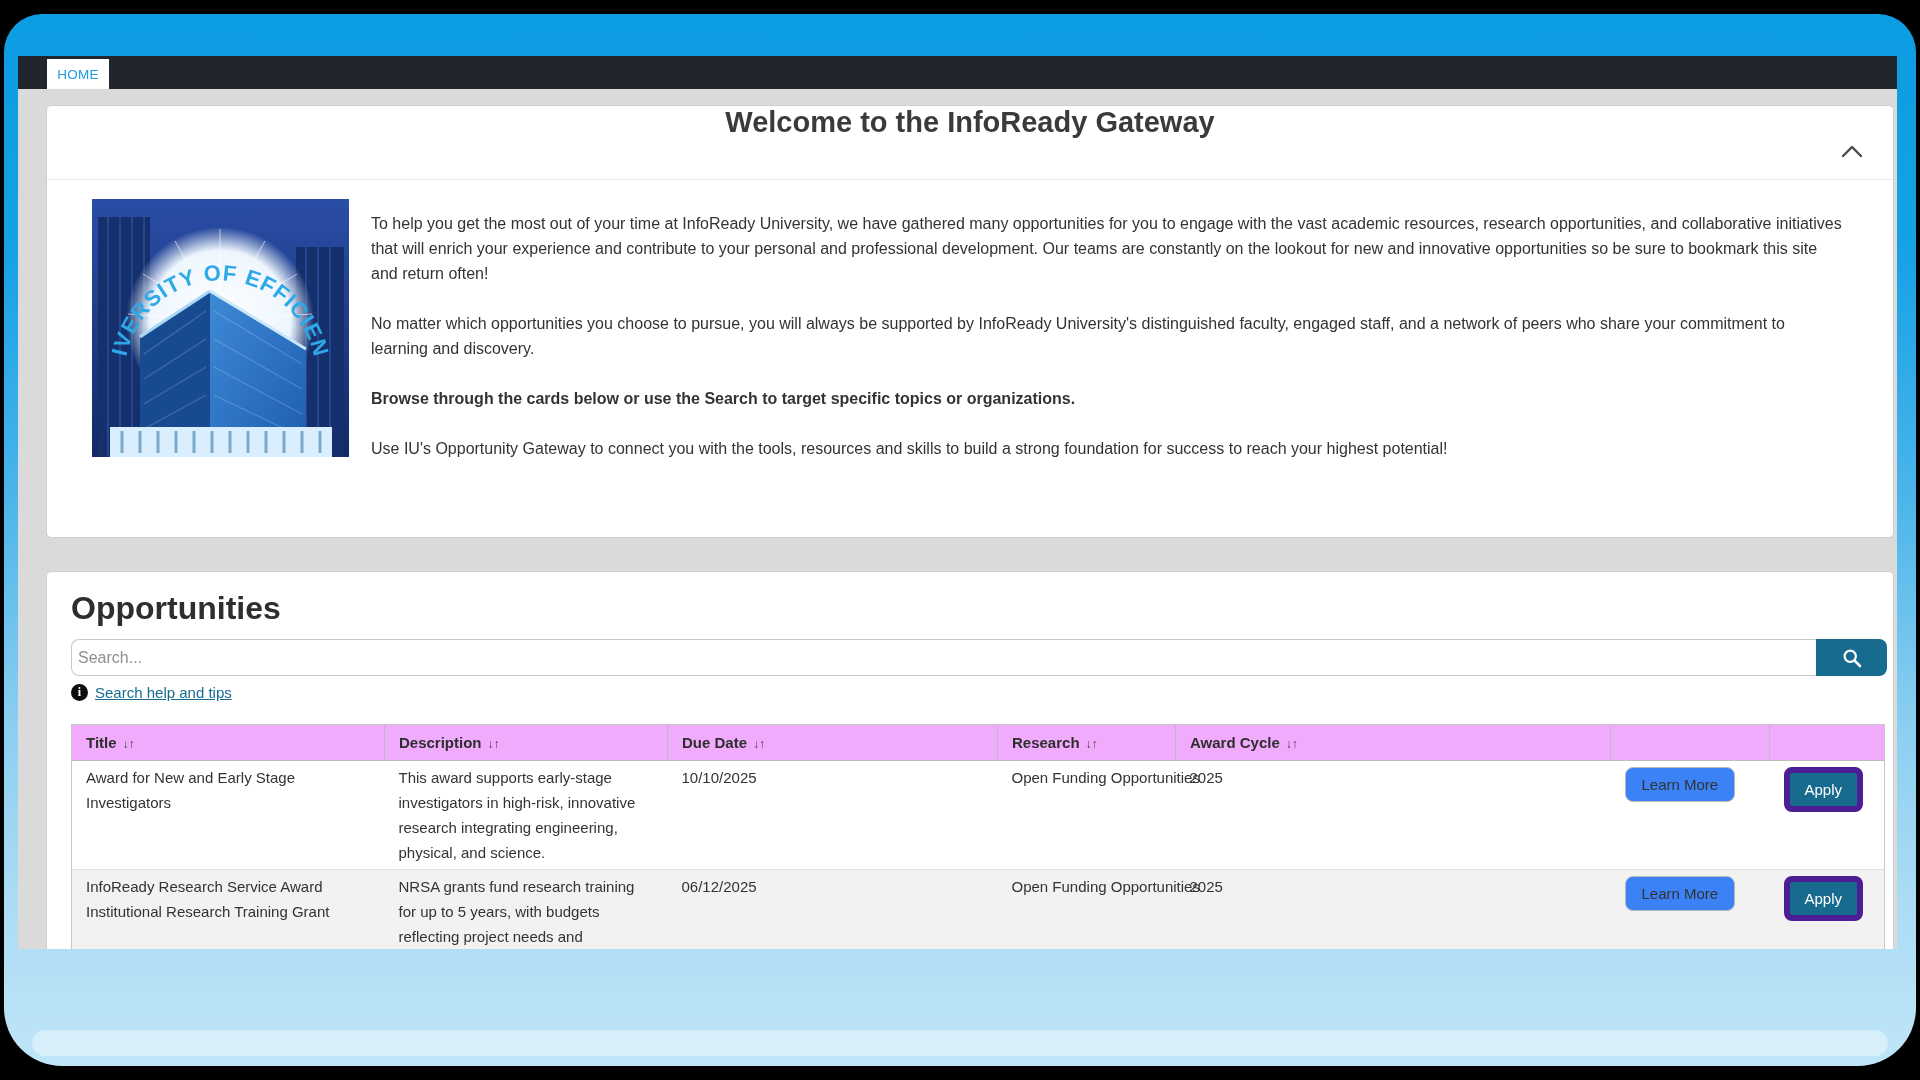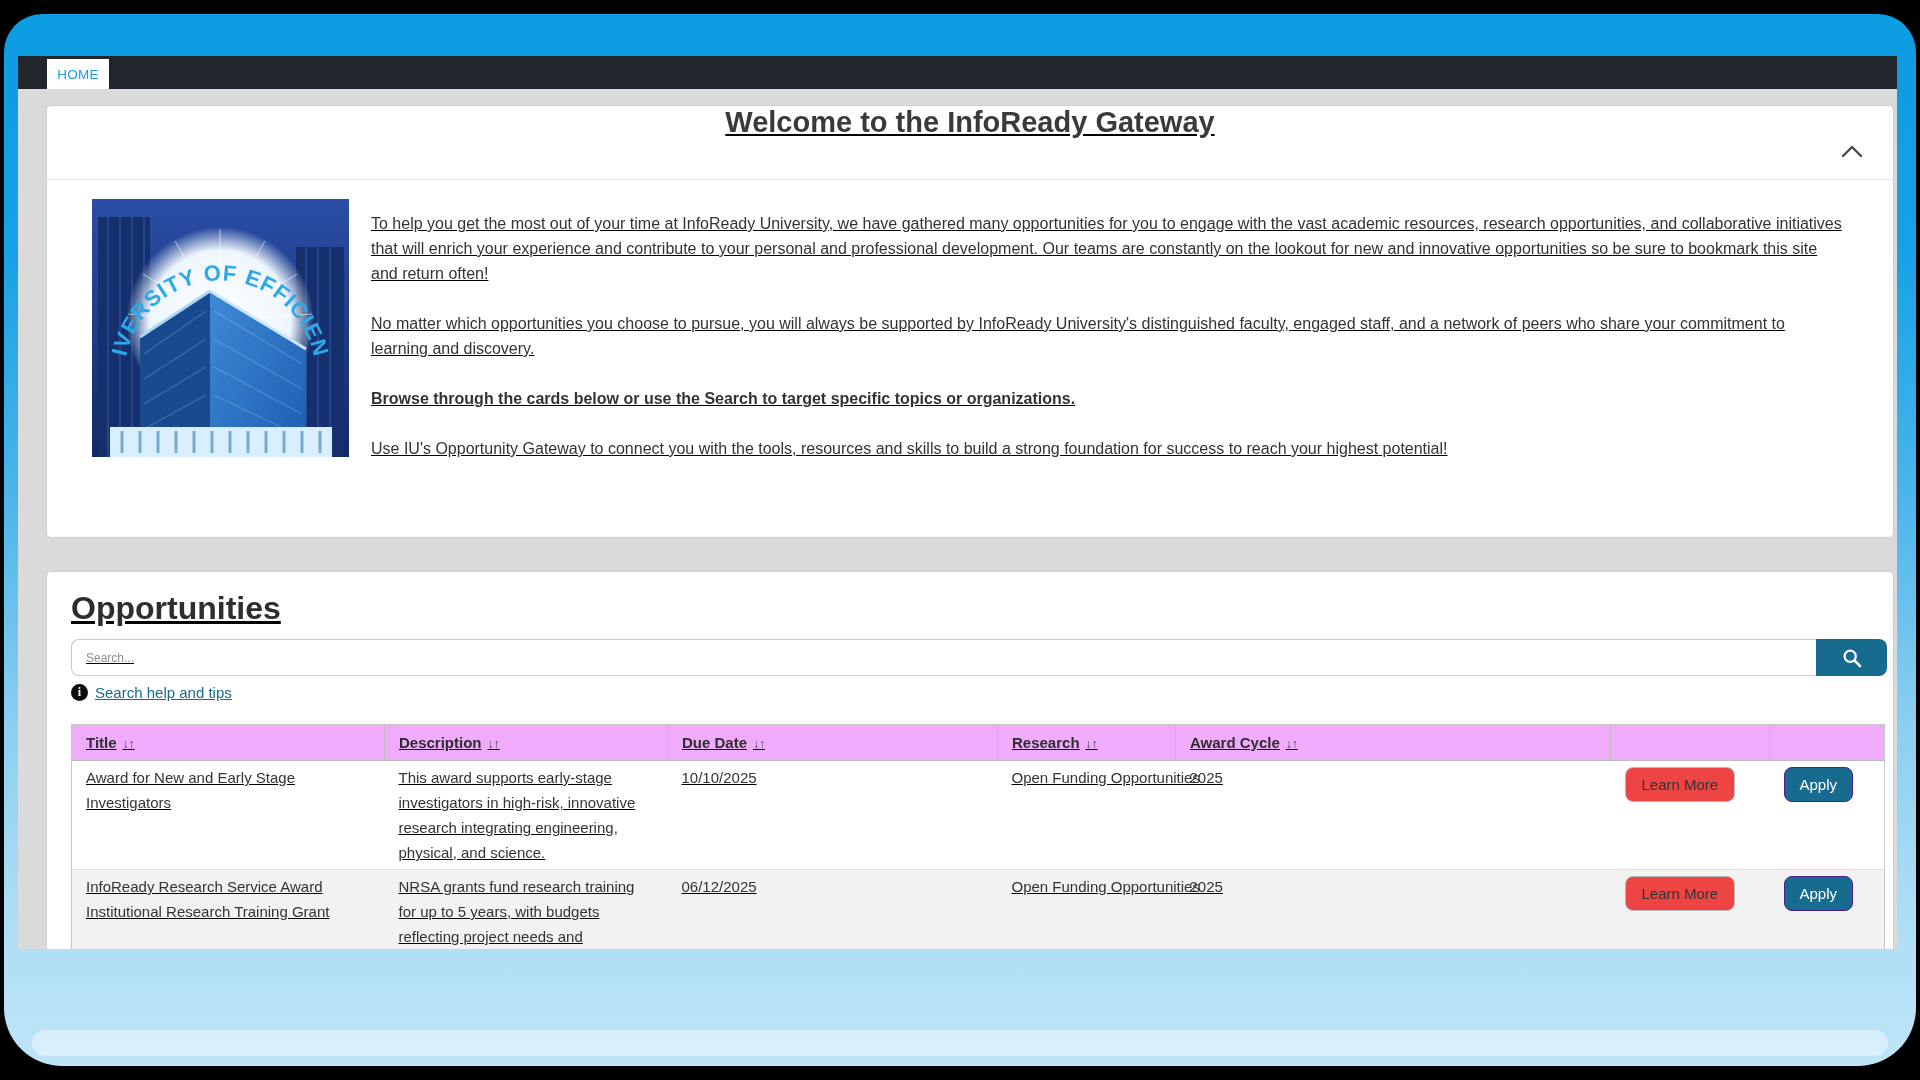--- a/index.html
+++ b/index.html
@@ -8,21 +8,21 @@
 
   
   .frame { position:absolute; left:4px; top:14px; width:1912px; height:1052px;
            border-radius:38px 38px 58px 58px;
            background:linear-gradient(180deg,#0c9ce1 0%,#16a1e6 22%,#49b4ea 45%,#8ccff1 68%,#abdcf4 84%,#bfe5f8 100%); }
   .frame-sheen { position:absolute; left:28px; top:1016px; width:1856px; height:26px;
                  border-radius:14px; background:rgba(255,255,255,0.42); }
 
   
   .app { position:absolute; left:18px; top:56px; width:1879px; height:893px;
-         background:#dadada; overflow:hidden;text-decoration:underline; }
+         background:#dadada; overflow:hidden; }
 
   .navbar { position:relative; width:100%; height:33px; background:#20252e; }
   .home-tab { position:absolute; left:29px; top:3px; width:62px; height:30px;
               background:#fff; display:flex; align-items:center; justify-content:center;
               font-size:13.5px; color:#1b9ce0; letter-spacing:.3px; cursor:pointer; }
 
   .card { margin:0 3px 0 28px; width:1848px; background:#fff;
           border:1px solid #cfcfcf; border-radius:5px; }
   .card-welcome { margin-top:16px; height:433px; }
   .card-opps    { margin-top:33px; height:700px; }
@@ -37,21 +37,21 @@
   .welcome-img { width:257px; height:258px; flex:0 0 257px; }
   .welcome-text { margin-left:22px; padding-top:12px; }
   .welcome-text p { font-size:16px; line-height:25px; color:#333; margin-bottom:25px; }
   .welcome-text p.bold { font-weight:bold; }
 
   .opps-body { padding:18px 24px 0 24px; }
   .opps-title { font-size:32px; font-weight:bold; color:#2e2e2e; margin-bottom:12px; }
 
   .search-row { display:flex; width:1816px; height:37px; }
   .search-input { flex:1; height:37px; border:1px solid #c9c9c9; border-right:none;
-                  border-radius:8px 0 0 8px; padding:0 14px; font-size:12px; color:#444;
+                  border-radius:8px 0 0 8px; padding:0 6px; font-size:16px; color:#444;
                   font-family:"Liberation Sans",sans-serif; outline:none; }
   .search-input::placeholder { color:#8f8f8f; }
   .search-btn { width:71px; height:37px; background:#176b8f; border:none; cursor:pointer;
                 border-radius:0 8px 8px 0; display:flex; align-items:center; justify-content:center; }
 
   .help-row { margin-top:8px; display:flex; align-items:center; gap:7px; }
   .info-icon { width:17px; height:17px; border-radius:50%; background:#0d0d0d; color:#fff;
                font-size:12px; font-weight:bold; font-family:"Liberation Serif",serif;
                display:flex; align-items:center; justify-content:center; }
   .help-link { font-size:15px; color:#176b8f; text-decoration:underline; cursor:pointer; }
@@ -60,24 +60,24 @@
                width:1813px; border:1px solid #c6c6c6; }
   table.opps thead th { background:#f0abfc; font-size:15px; font-weight:bold; color:#2e2e2e;
                         text-align:left; padding:8px 14px; border-right:1px solid #bdbdbd;
                         border-bottom:1px solid #bdbdbd; height:36px; }
   table.opps thead th:last-child { border-right:none; }
   .sort-glyph { font-size:12px; font-weight:normal; color:#444; margin-left:6px; }
   table.opps tbody td { font-size:15px; line-height:25px; color:#333;
                         padding:4px 14px; vertical-align:top; border-bottom:1px solid #e2e2e2; }
   table.opps tbody tr.striped { background:#f2f2f2; }
   td.nowrap { white-space:nowrap; }
-  .btn-learn { background:#ef4444; border:1px solid #b9b9b9; border-radius:8px; color:#333;
+  .btn-learn { background:#3b82f6; border:1px solid #b9b9b9; border-radius:8px; color:#333;
                font-size:15px; padding:8px 16px; cursor:pointer; margin-top:2px;
                font-family:"Liberation Sans",sans-serif; }
-  .btn-apply { background:#176b8f; border:1px solid #4c1d95; border-radius:8px; color:#fff;
+  .btn-apply { background:#176b8f; border:6px solid #4c1d95; border-radius:8px; color:#fff;
                font-size:15px; padding:8px 15px; cursor:pointer; margin-top:2px;
                font-family:"Liberation Sans",sans-serif; }
 </style>
 </head>
 <body>
 
 <div class="frame">
   <div class="frame-sheen"></div>
 </div>
 

